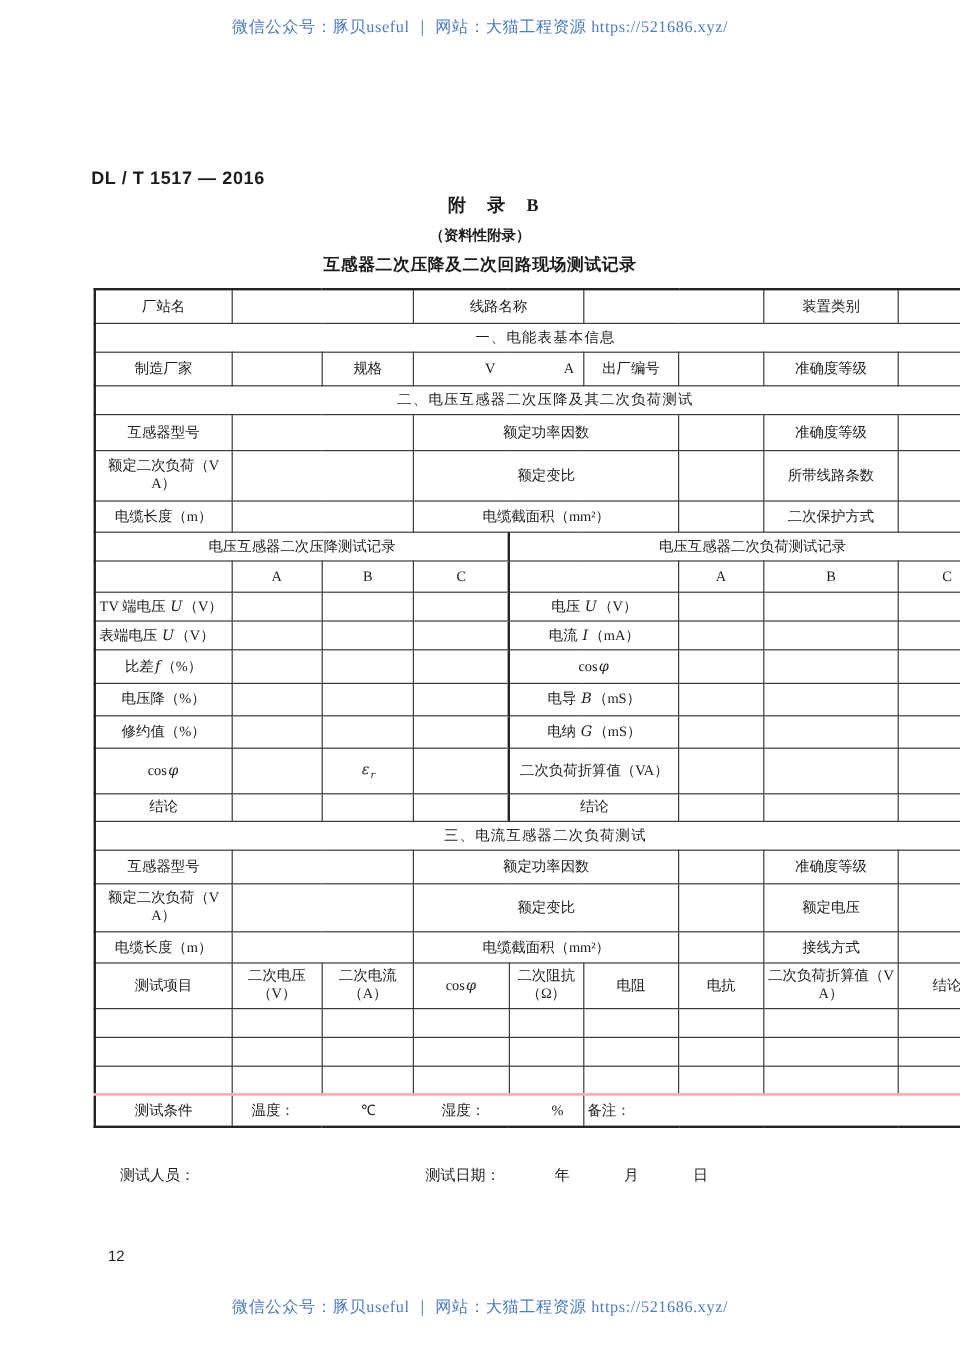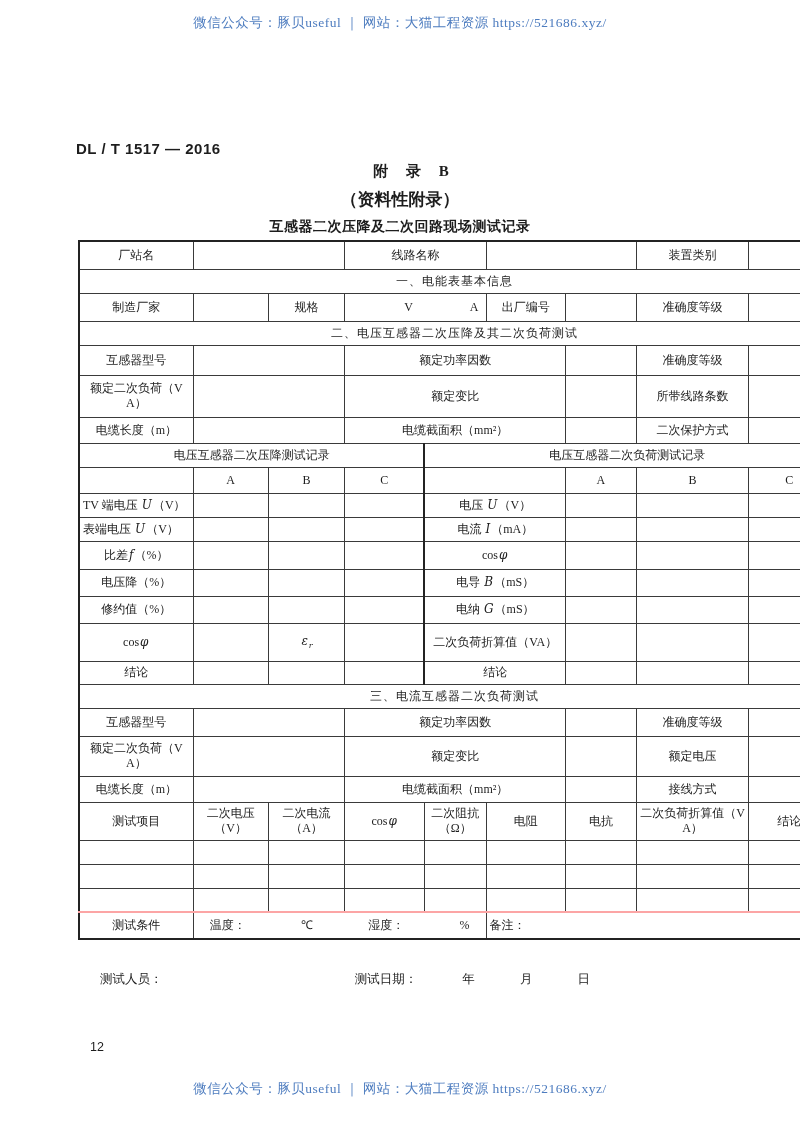--- a/index.html
+++ b/index.html
@@ -14,21 +14,21 @@
   }
   #wm-top{top:14px;}
   #wm-bottom{top:1080px;}
   .docnum{
     position:absolute;left:76px;top:100px;
     font-family:"Liberation Sans", sans-serif;
     font-weight:bold;font-size:15px;letter-spacing:0.5px;margin-top:40px;
   }
   .titleblock{position:absolute;top:162px;left:0;width:100%;text-align:center;}
   .titleblock .l1{font-size:15px;font-weight:bold;word-spacing:10px;letter-spacing:2px;padding-left:24px;}
-  .titleblock .l2{font-size:17px;font-weight:bold;margin-top:7px;}
+  .titleblock .l2{font-size:12px;font-weight:bold;margin-top:7px;}
   .titleblock .l3{font-size:14px;font-weight:bold;margin-top:7px;letter-spacing:0.5px;}
 
   .table-wrap{position:absolute;left:78px;top:240px;width:753px;}
   table{
     width:100%;border-collapse:collapse;table-layout:fixed;
     border:2px solid #232323;font-size:12px;
   }
   td{
     border:1px solid #3a3a3a;text-align:center;vertical-align:middle;
     padding:1px 2px;line-height:1.25;word-break:break-all;

